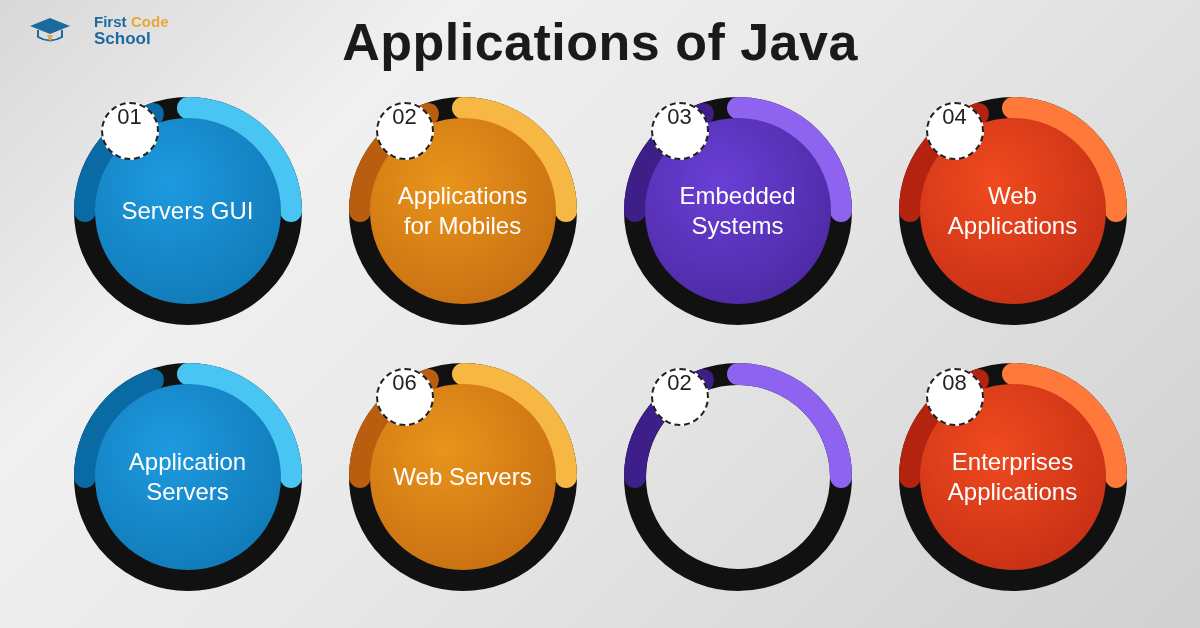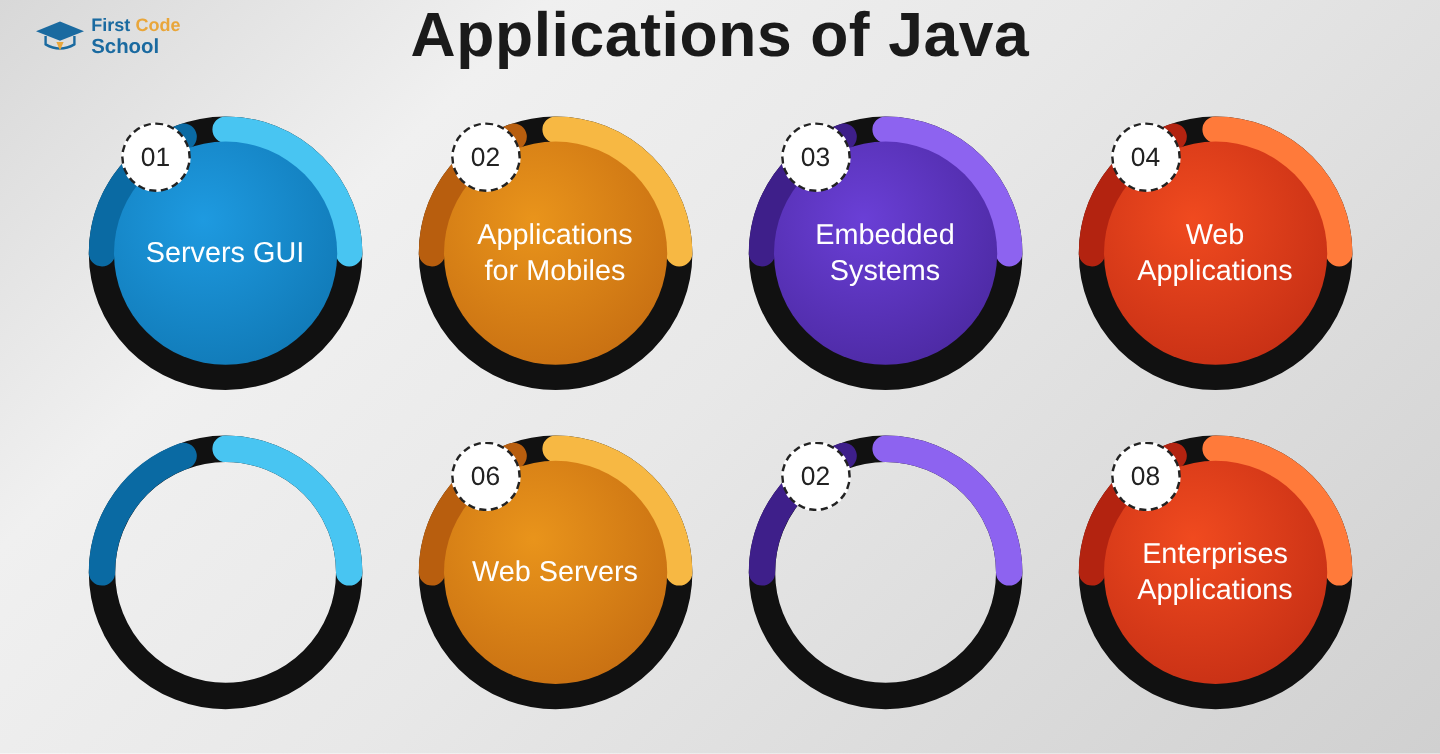--- a/index.html
+++ b/index.html
@@ -10,38 +10,38 @@
     font-family: "Segoe UI", Arial, sans-serif;
     position: relative;
     overflow: hidden;
   }
   .logo {
     position: absolute;
     top: 14px;
     left: 28px;
     display: flex;
     align-items: center;
-    gap: 4px;
+    gap: 22px;
     justify-content: flex-end;
   }
   .logo-cap {
     width: 44px;
     height: 30px;
     position: relative;
   }
   .logo-text { line-height: 1; }
   .logo-text .t1 { color: #1a6aa0; font-weight: 700; font-size: 15px; }
   .logo-text .t2 { color: #e9a63a; font-weight: 700; font-size: 15px; }
   .logo-text .t3 { color: #1a6aa0; font-weight: 700; font-size: 17px; display:block; }
   .title {
     text-align: center;
     font-size: 52px;
     font-weight: 800;
     color: #1a1a1a;
-    padding-top: 0;
+    padding-top: 12px;
     letter-spacing: 0.5px;
   }
   .grid {
     position: absolute;
     top: 96px;
     left: 0;
     width: 1200px;
     display: grid;
     grid-template-columns: repeat(4, 1fr);
     grid-template-rows: repeat(2, 1fr);
@@ -79,21 +79,20 @@
   .badge {
     position: absolute;
     top: 6px;
     left: 28px;
     width: 58px;
     height: 58px;
     border-radius: 50%;
     background: #fff;
     border: 2px dashed #222;
     display: flex;
-    align-items: center;
     justify-content: center;
     font-size: 22px;
     font-weight: 500;
     color: #222;
     z-index: 3;
   }
 </style>
 </head>
 <body>
 
@@ -171,20 +170,23 @@
       <span>04</span>
     </div>
   </div>
 
   <div class="circle-wrap">
     <svg class="outer-ring" viewBox="0 0 230 230">
       <circle cx="115" cy="115" r="103" fill="none" stroke="#111" stroke-width="22"></circle>
       <path d="M115 12 A103 103 0 0 1 218 115" fill="none" stroke-width="22" stroke-linecap="round" stroke="#48c5f2"></path>
       <path d="M12 115 A103 103 0 0 1 80 18" fill="none" stroke-width="22" stroke-linecap="round" stroke="#0a6aa3"></path>
     </svg>
+    <div class="inner-circle" style="background: radial-gradient(circle at 40% 35%, #1e9ae0 0%, #0a6aa3 120%);">
+      <span>Application Servers</span>
+    </div>
   </div>
 
   <div class="circle-wrap">
     <svg class="outer-ring" viewBox="0 0 230 230">
       <circle cx="115" cy="115" r="103" fill="none" stroke="#111" stroke-width="22"></circle>
       <path d="M115 12 A103 103 0 0 1 218 115" fill="none" stroke-width="22" stroke-linecap="round" stroke="#f7b843"></path>
       <path d="M12 115 A103 103 0 0 1 80 18" fill="none" stroke-width="22" stroke-linecap="round" stroke="#b85e0e"></path>
     </svg>
     <div class="inner-circle" style="background: radial-gradient(circle at 40% 35%, #e9941b 0%, #b85e0e 120%);">
       <span>Web Servers</span>

